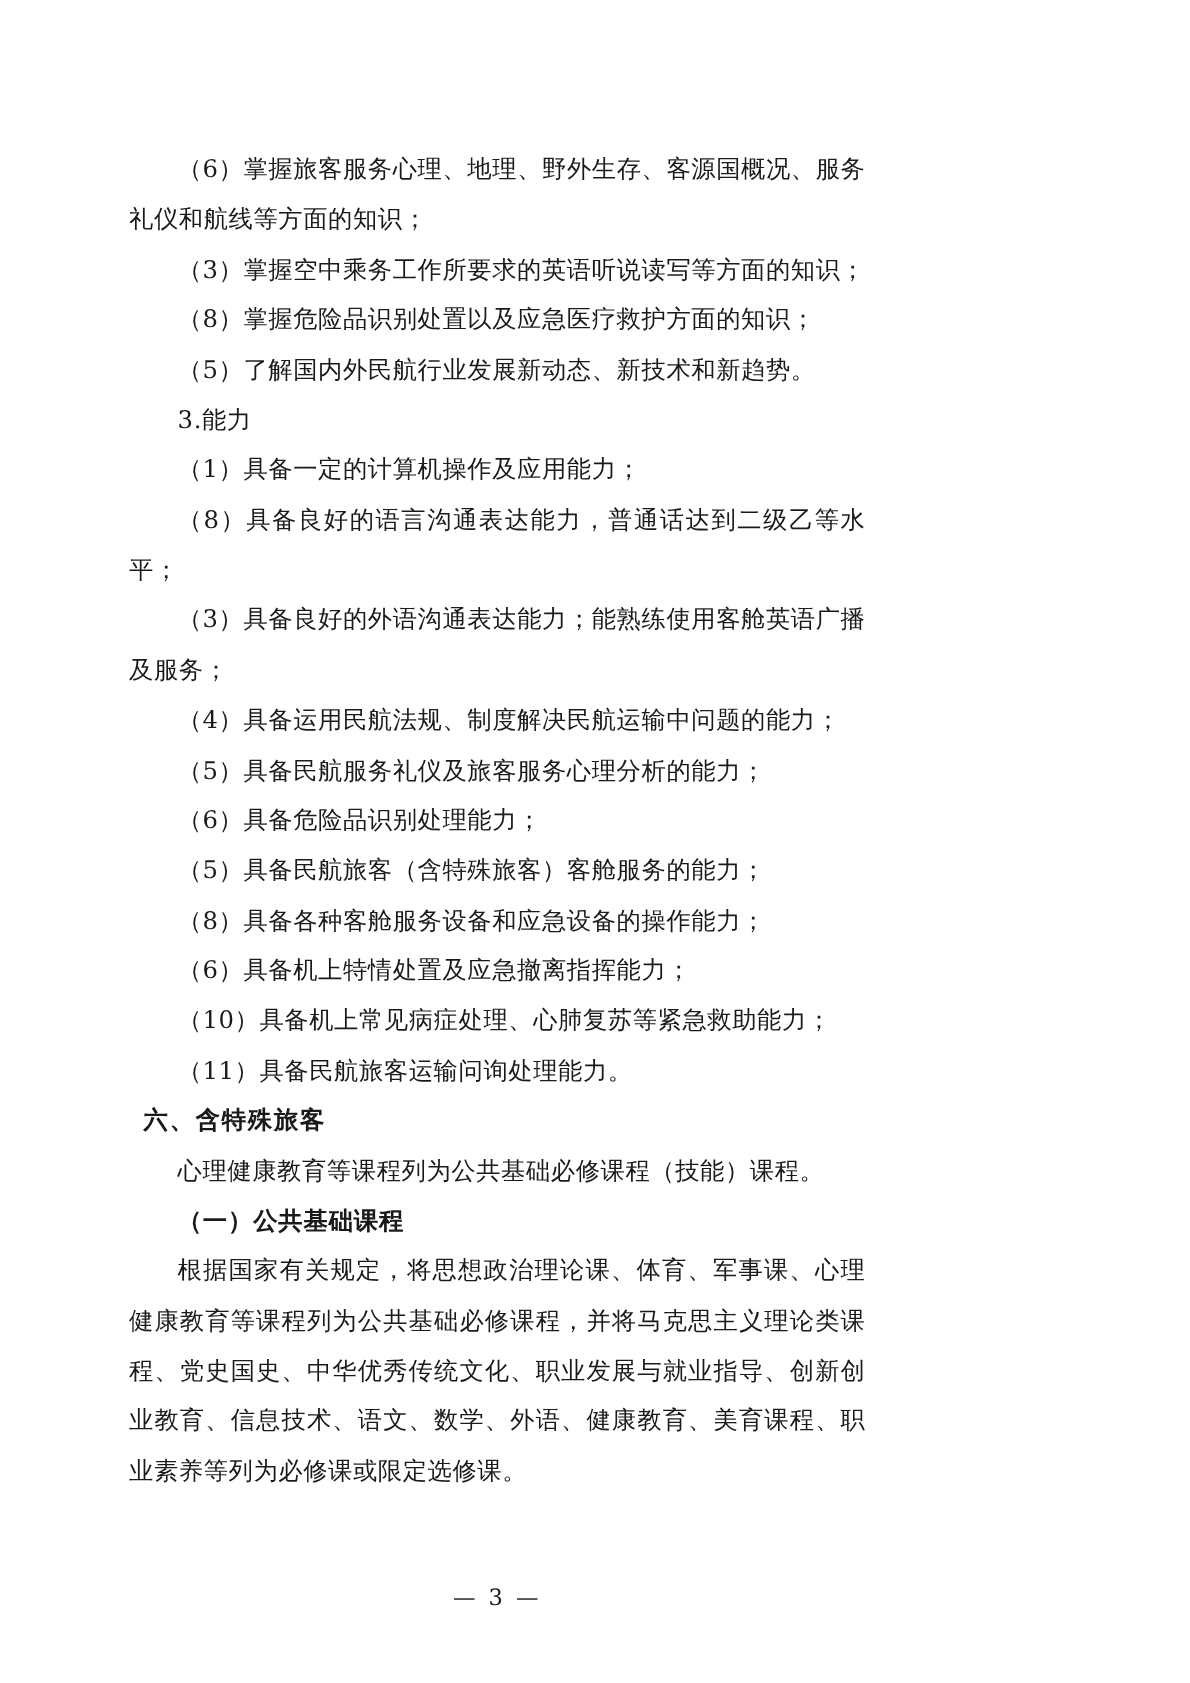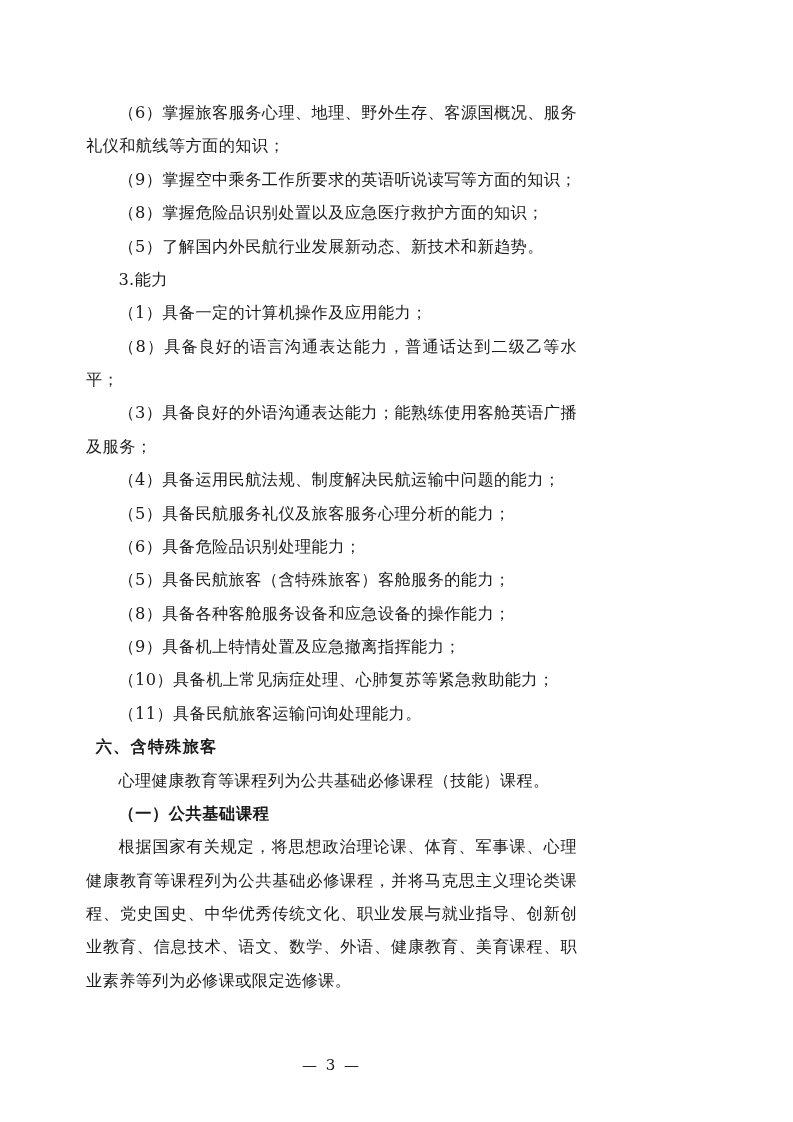--- a/index.html
+++ b/index.html
@@ -64,35 +64,35 @@
     display: inline-block;
   }
 </style>
 </head>
 <body>
 
 <div class="page">
   <div class="doc-body">
 
     <p class="item">（6）掌握旅客服务心理、地理、野外生存、客源国概况、服务礼仪和航线等方面的知识；</p>
-    <p class="item">（9）掌握空中乘务工作所要求的英语听说读写等方面的知识；</p>
+    <p class="item">（3）掌握空中乘务工作所要求的英语听说读写等方面的知识；</p>
     <p class="item">（8）掌握危险品识别处置以及应急医疗救护方面的知识；</p>
     <p class="item">（5）了解国内外民航行业发展新动态、新技术和新趋势。</p>
 
     <p class="item">3.能力</p>
 
     <p class="item">（1）具备一定的计算机操作及应用能力；</p>
     <p class="item">（8）具备良好的语言沟通表达能力，普通话达到二级乙等水平；</p>
     <p class="item">（3）具备良好的外语沟通表达能力；能熟练使用客舱英语广播及服务；</p>
     <p class="item">（4）具备运用民航法规、制度解决民航运输中问题的能力；</p>
     <p class="item">（5）具备民航服务礼仪及旅客服务心理分析的能力；</p>
     <p class="item">（6）具备危险品识别处理能力；</p>
     <p class="item">（5）具备民航旅客（含特殊旅客）客舱服务的能力；</p>
     <p class="item">（8）具备各种客舱服务设备和应急设备的操作能力；</p>
-    <p class="item">（9）具备机上特情处置及应急撤离指挥能力；</p>
+    <p class="item">（6）具备机上特情处置及应急撤离指挥能力；</p>
     <p class="item">（10）具备机上常见病症处理、心肺复苏等紧急救助能力；</p>
     <p class="item">（11）具备民航旅客运输问询处理能力。</p>
 
     <p class="section-head">六、含特殊旅客</p>
     <p class="para">心理健康教育等课程列为公共基础必修课程（技能）课程。</p>
 
     <p class="sub-head">（一）公共基础课程</p>
     <p class="para">根据国家有关规定，将思想政治理论课、体育、军事课、心理健康教育等课程列为公共基础必修课程，并将马克思主义理论类课程、党史国史、中华优秀传统文化、职业发展与就业指导、创新创业教育、信息技术、语文、数学、外语、健康教育、美育课程、职业素养等列为必修课或限定选修课。</p>
 
   </div>

